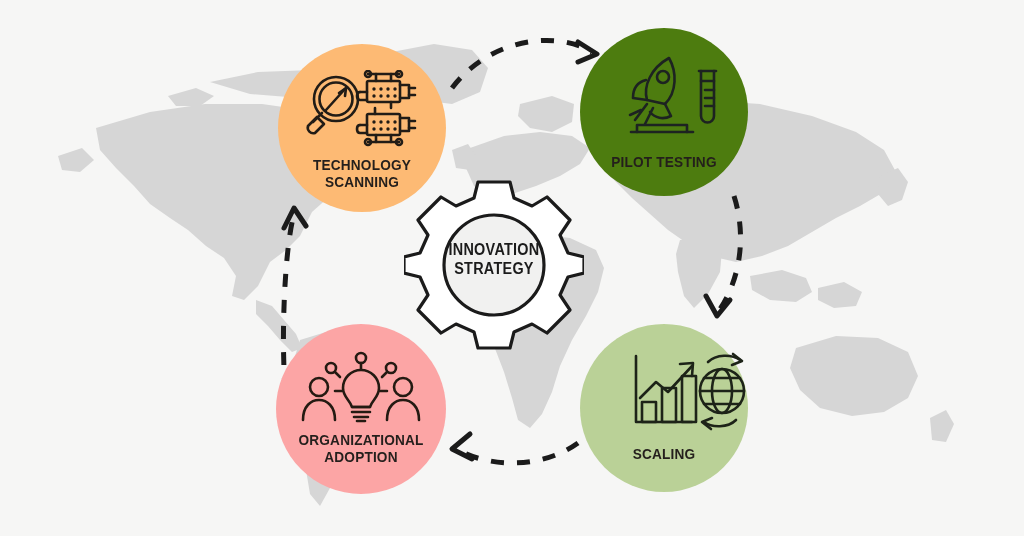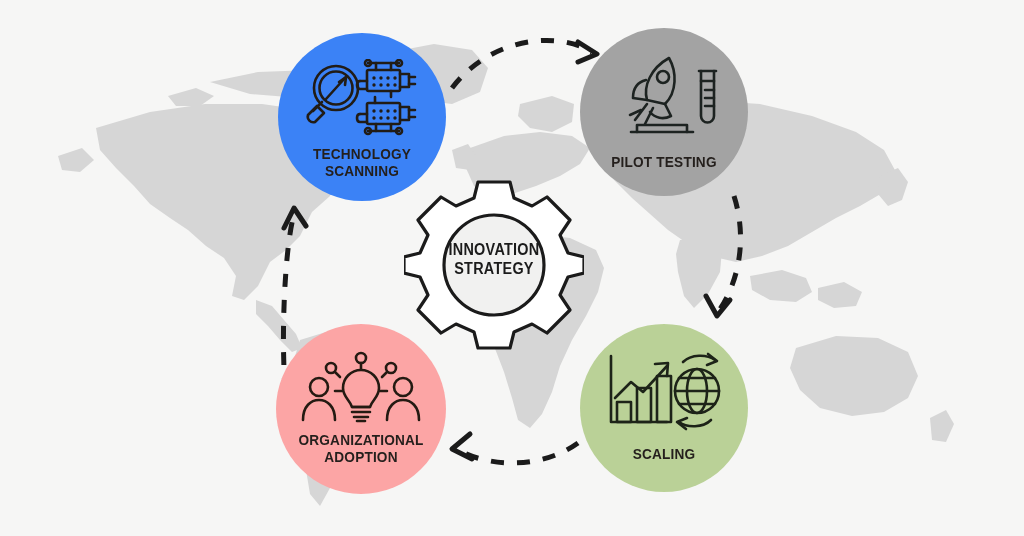--- a/index.html
+++ b/index.html
@@ -55,41 +55,42 @@
     text-align: center;
     font-family: "Liberation Sans", sans-serif;
     font-weight: bold;
     color: #241f1c;
     letter-spacing: 0.2px;
     line-height: 1.12;
     transform: scaleX(0.88);
     white-space: pre-line;
   }
   #node-tech {
-    left: 278px; top: 33px;
+    left: 278px; top: 44px;
     width: 168px; height: 168px;
-    background: #3b82f6;
+    background: #fdba74;
   }
   #node-tech .node-label {
     top: 112px;
     font-size: 15.5px;
   }
   #node-pilot {
     left: 580px; top: 28px;
     width: 168px; height: 168px;
-    background: #a3a3a3;
+    background: #4d7c0f;
   }
   #node-pilot .node-label {
     top: 125px;
     font-size: 15.5px;
   }
   #node-scaling {
     left: 580px; top: 324px;
     width: 168px; height: 168px;
     background: #bad197;
+    align-items: flex-end;
   }
   #node-scaling .node-label {
     top: 121px;
     font-size: 15.5px;
   }
   #node-adopt {
     left: 276px; top: 324px;
     width: 170px; height: 170px;
     background: #fca5a5;
   }

